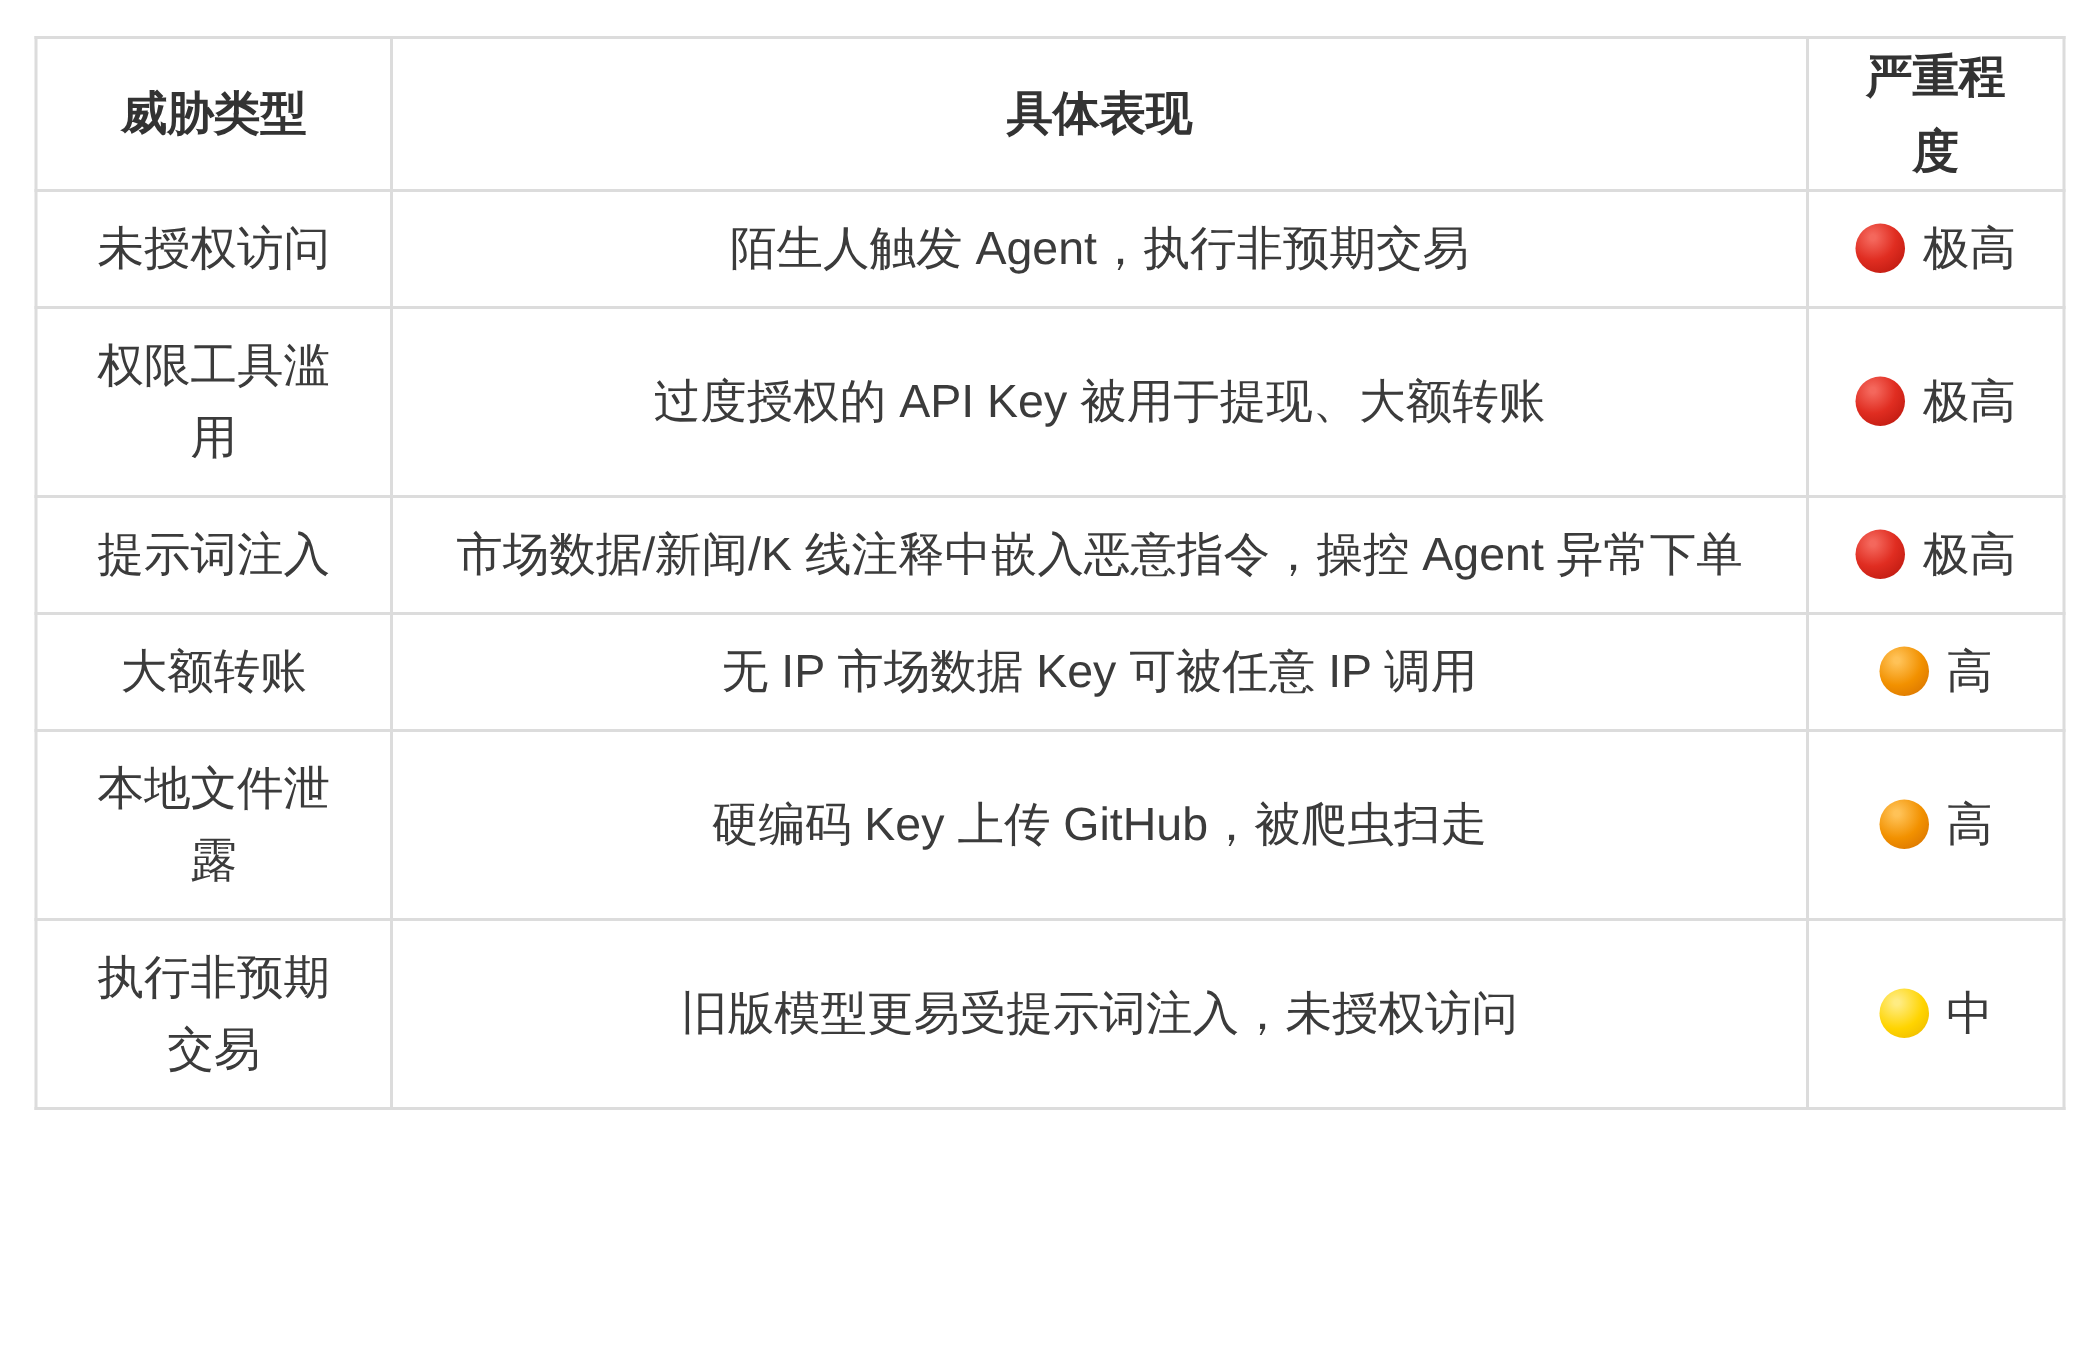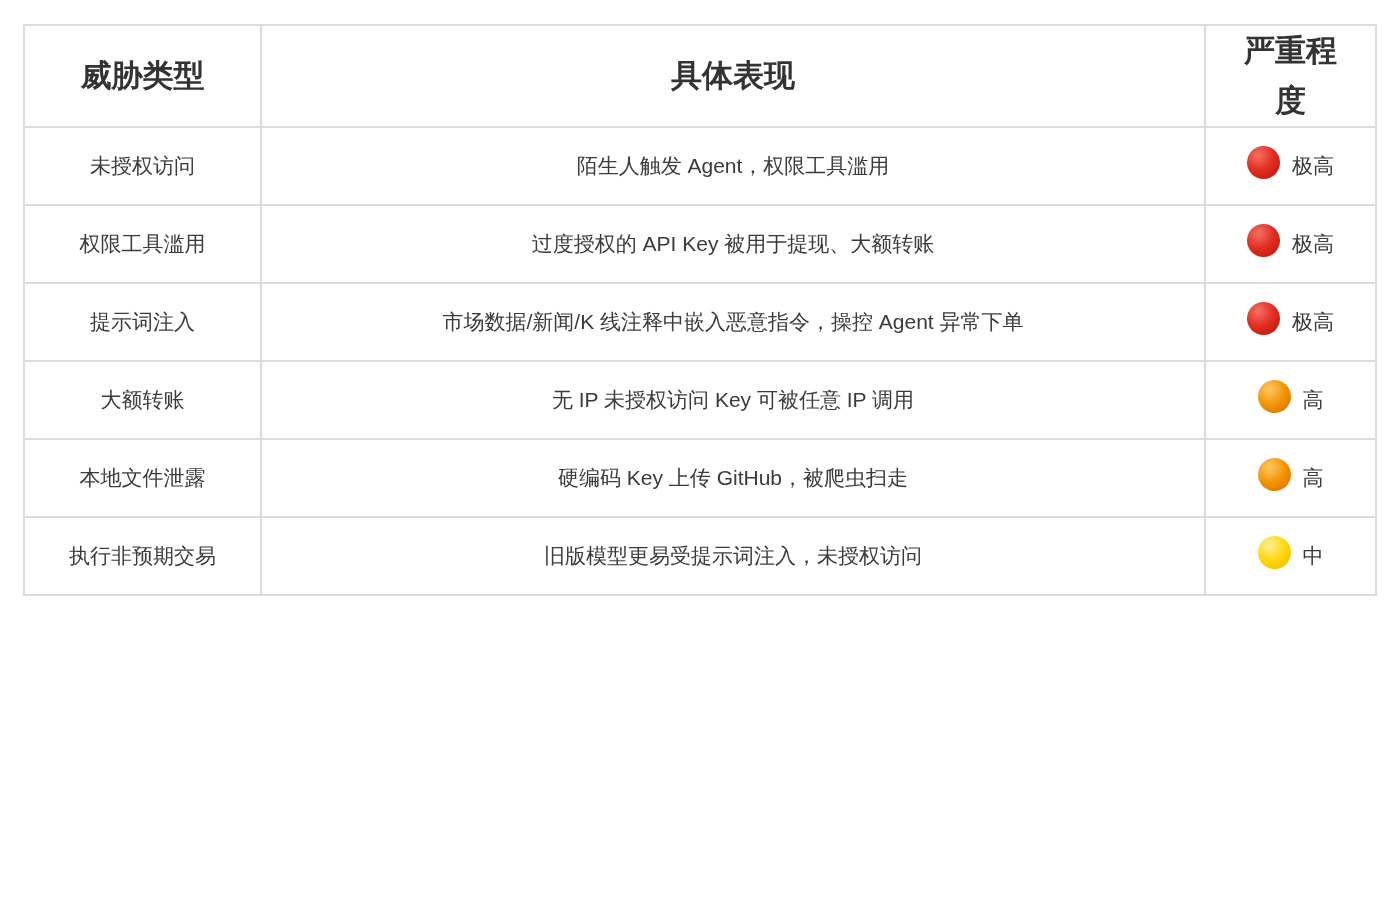--- a/index.html
+++ b/index.html
@@ -35,21 +35,21 @@
   th {
     font-size: 31px;
     font-weight: 700;
     color: #333333;
     line-height: 50px;
     padding: 14px 10px;
   }
   th.sev-head { padding: 0 24px; }
 
   td {
-    font-size: 21px;
+    font-size: 31px;
     font-weight: 400;
     color: #3b3b3b;
     line-height: 48px;
     padding: 14px 10px;
   }
   td.threat-cell  { padding: 14px 30px; }
   td.detail-cell  { padding: 14px 42px; }
   td.sev-cell     { padding: 14px 6px; white-space: nowrap; }
 
   .dot {
@@ -83,42 +83,42 @@
     <thead>
       <tr>
         <th>威胁类型</th>
         <th>具体表现</th>
         <th class="sev-head">严重程度</th>
       </tr>
     </thead>
     <tbody>
       <tr>
         <td class="threat-cell">未授权访问</td>
-        <td class="detail-cell">陌生人触发 Agent，权限工具滥用</td>
+        <td class="detail-cell">陌生人触发 Agent，执行非预期交易</td>
         <td class="sev-cell">
           <span class="dot" data-level="critical"></span><span>极高</span>
         </td>
       </tr>
       <tr>
         <td class="threat-cell">权限工具滥用</td>
         <td class="detail-cell">过度授权的 API Key 被用于提现、大额转账</td>
         <td class="sev-cell">
           <span class="dot" data-level="critical"></span><span>极高</span>
         </td>
       </tr>
       <tr>
         <td class="threat-cell">提示词注入</td>
         <td class="detail-cell">市场数据/新闻/K 线注释中嵌入恶意指令，操控 Agent 异常下单</td>
         <td class="sev-cell">
           <span class="dot" data-level="critical"></span><span>极高</span>
         </td>
       </tr>
       <tr>
         <td class="threat-cell">大额转账</td>
-        <td class="detail-cell">无 IP 未授权访问 Key 可被任意 IP 调用</td>
+        <td class="detail-cell">无 IP 市场数据 Key 可被任意 IP 调用</td>
         <td class="sev-cell">
           <span class="dot" data-level="high"></span><span>高</span>
         </td>
       </tr>
       <tr>
         <td class="threat-cell">本地文件泄露</td>
         <td class="detail-cell">硬编码 Key 上传 GitHub，被爬虫扫走</td>
         <td class="sev-cell">
           <span class="dot" data-level="high"></span><span>高</span>
         </td>

